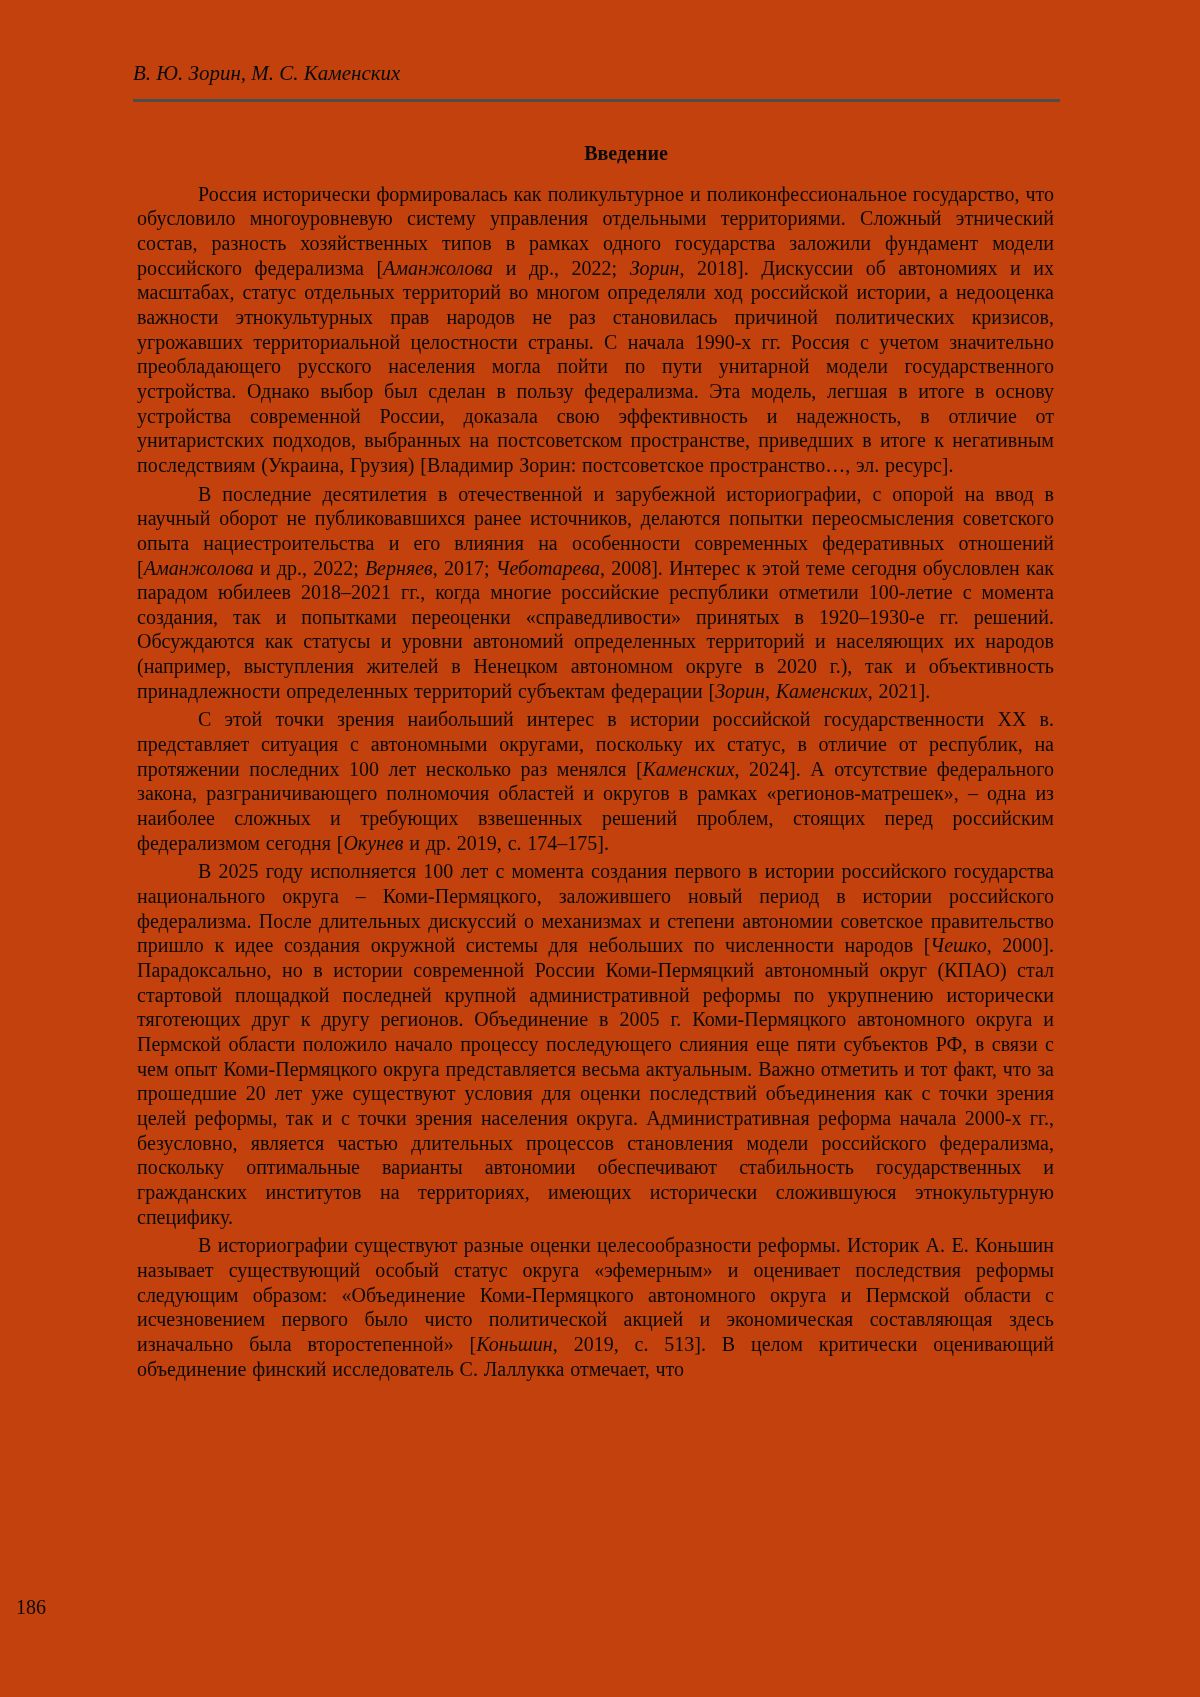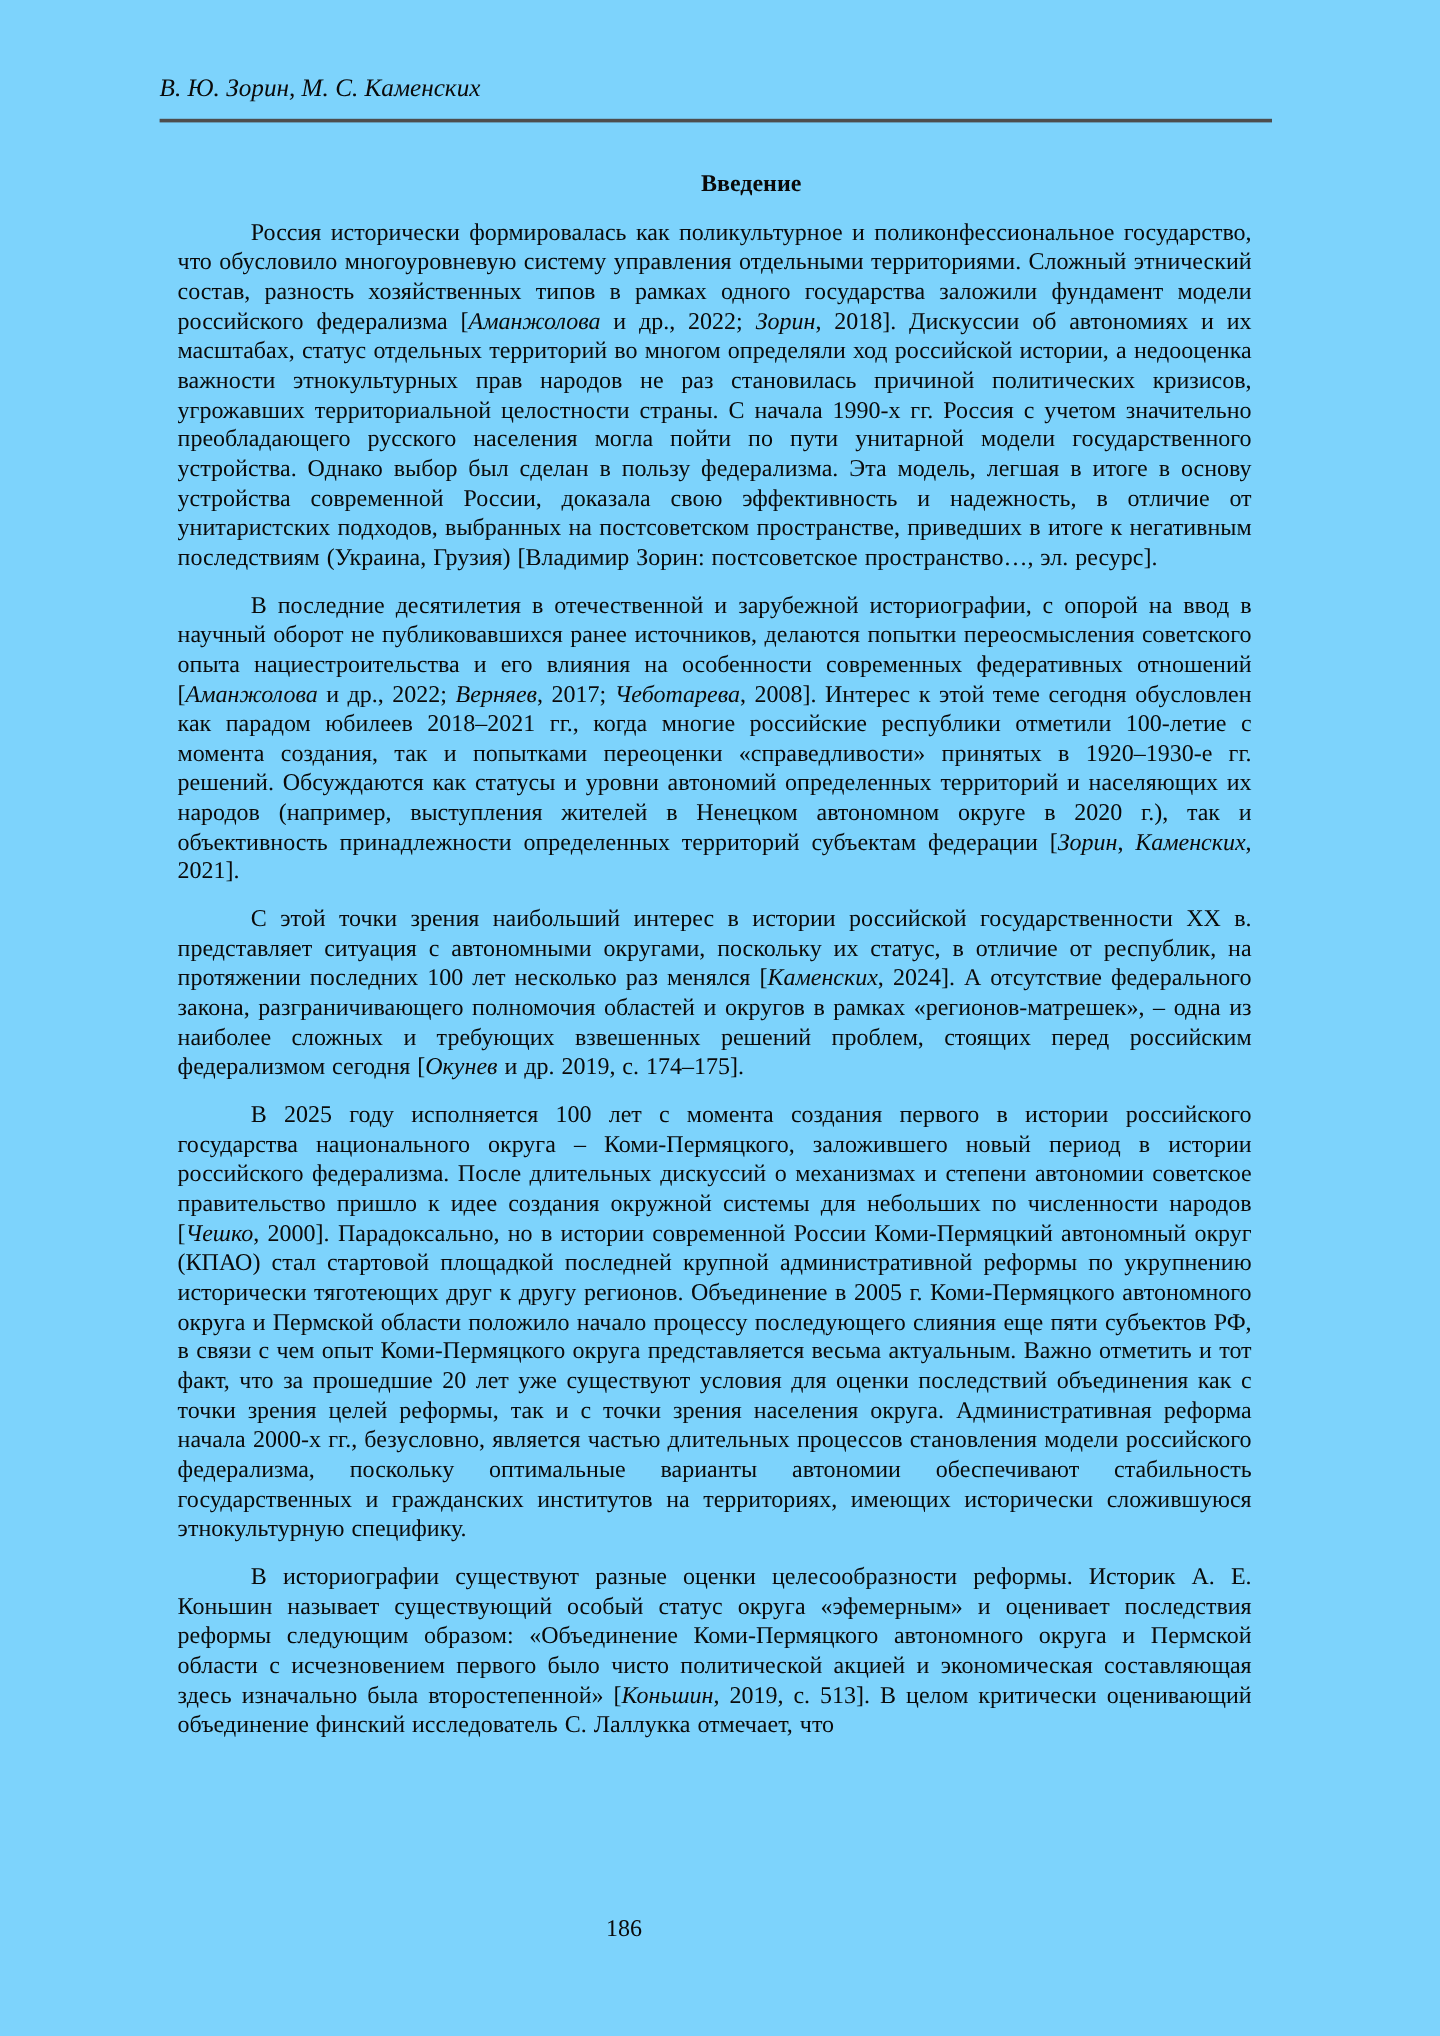--- a/index.html
+++ b/index.html
@@ -4,21 +4,21 @@
 <style>
   html, body {
     margin: 0;
     padding: 0;
     background: #ffffff;
   }
   .page {
     position: relative;
     width: 1200px;
     height: 1697px;
-    background: #7dd3fc;
+    background: #c2410c;
     font-family: "Liberation Serif", "DejaVu Serif", serif;
     color: #0a0a0a;
     overflow: hidden;
   }
   .running-header {
     position: absolute;
     left: 133px;
     top: 60px;
     width: 927px;
     font-size: 21px;
@@ -45,33 +45,32 @@
     text-justify: inter-word;
   }
   .section-heading {
     font-size: 20px;
     font-weight: bold;
     margin: 0 0 16px 0;
     text-indent: 61px;
     text-align: center;
   }
   .par {
-    margin: 15px;
+    margin: 4px;
     text-indent: 61px;
     word-spacing: 0.04em;
   }
   .italic {
     font-style: italic;
   }
   .page-number {
     position: absolute;
-    left: 0;
+    left: 16px;
     top: 1595px;
     width: 1040px;
-    text-align: center;
     font-size: 20px;
     line-height: 25px;
   }
 </style>
 </head>
 <body>
 
 <div class="page">
 
   <div class="running-header">В. Ю. Зорин, М. С. Каменских</div>

